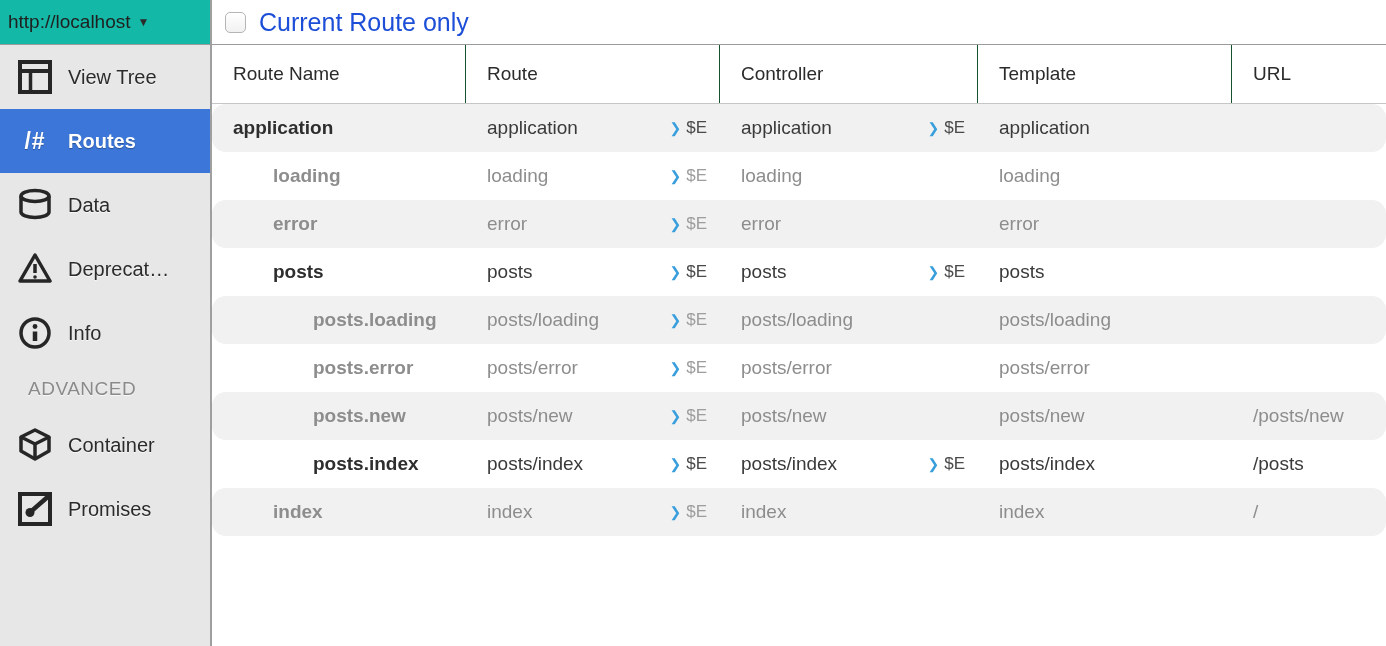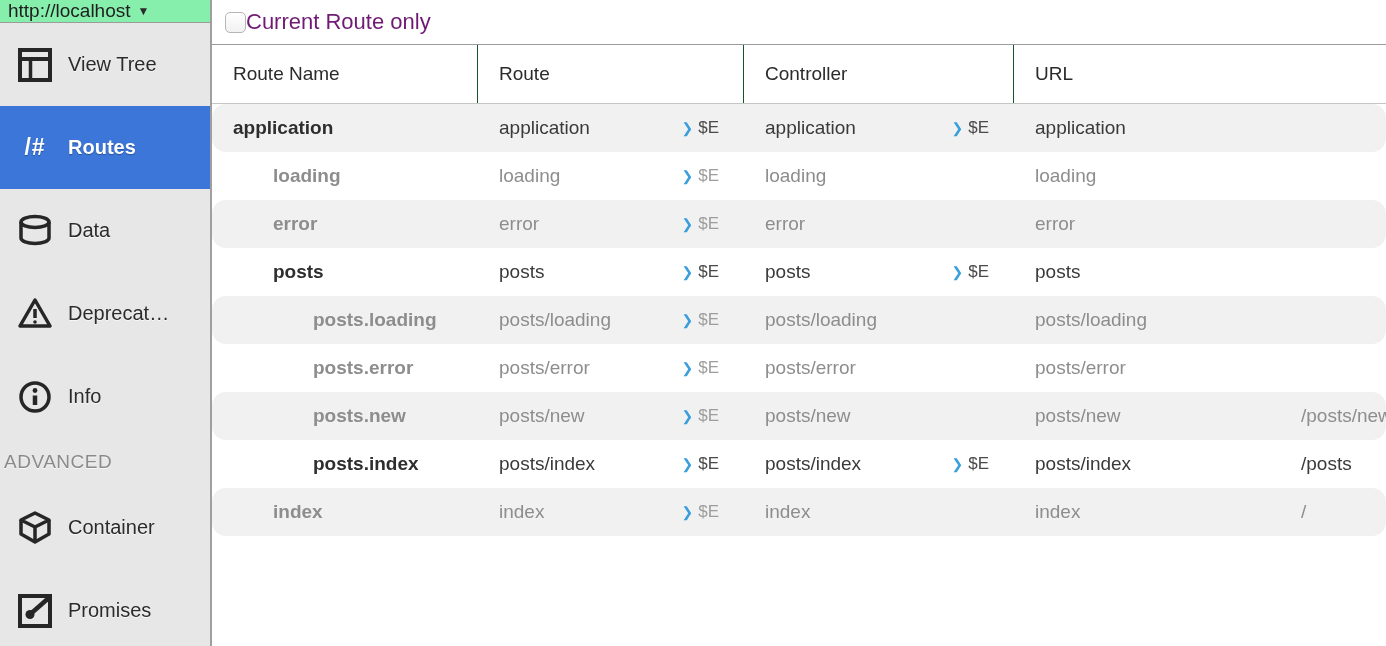--- a/index.html
+++ b/index.html
@@ -7,59 +7,59 @@
   body { font-family: "Liberation Sans", "DejaVu Sans", sans-serif; }
 
   .app { display: flex; width: 1386px; height: 646px; }
 
   
   .sidebar {
     width: 212px; flex: 0 0 212px; background: #e7e7e7;
     border-right: 2px solid #9f9f9f; display: flex; flex-direction: column;
   }
   .url-bar {
-    height: 45px; background: #86efac; border-bottom: 1px solid #9b9b9b;
+    height: 45px; background: #14b8a6; border-bottom: 1px solid #9b9b9b;
     display: flex; align-items: center; padding: 0 8px;
     font-size: 19px; color: #1f1f1f; cursor: pointer;
   }
   .url-bar .caret { font-size: 12px; margin-left: 7px; color: #2b2b2b; }
   .nav { flex: 1; display: flex; flex-direction: column; }
   .nav-item {
-    height: 83px; display: flex; align-items: center; padding-left: 16px;
+    height: 64px; display: flex; align-items: center; padding-left: 16px;
     font-size: 20px; color: #2b2b2b; cursor: pointer;
     text-shadow: 0 1px 0 rgba(255,255,255,0.7);
   }
   .nav-item .ico { width: 38px; height: 38px; margin-right: 14px; flex: 0 0 38px;
     display: flex; align-items: center; justify-content: center; }
   .nav-item.selected {
     background: #3b76d8; color: #fff; font-weight: bold;
     text-shadow: 0 1px 1px rgba(0,0,0,0.3);
   }
   .routes-glyph { font-size: 23px; font-weight: 600; color: #fff; letter-spacing: 1px; }
   .nav-section {
-    height: 48px; display: flex; align-items: center; padding-left: 4px;
+    height: 48px; display: flex; align-items: center; padding-left: 28px;
     font-size: 19px; color: #8a8a8a; letter-spacing: 0.5px;
     text-shadow: 0 1px 0 rgba(255,255,255,0.7);
   }
   svg.icon { stroke: #262626; fill: none; stroke-width: 3.5; }
 
   
   .main { flex: 1; display: flex; flex-direction: column; min-width: 0; }
   .toolbar {
     height: 45px; background: #fff; border-bottom: 1px solid #9b9b9b;
     display: flex; align-items: center; padding-left: 13px;
   }
   .toolbar input[type="checkbox"] {
     appearance: none; -webkit-appearance: none;
     width: 21px; height: 21px; border: 1px solid #b5b5b5; border-radius: 5px;
     background: linear-gradient(#ffffff, #f1f1f1); cursor: pointer;
   }
-  .toolbar label { font-size: 22px; color: #701a75; cursor: pointer; }
-
-  .grid-cols { display: grid; grid-template-columns: 253px 254px 258px 254px 1fr; gap: 12px; }
+  .toolbar label { margin-left: 13px; font-size: 25px; color: #1d4ed8; cursor: pointer; }
+
+  .grid-cols { display: grid; grid-template-columns: 253px 254px 258px 254px 1fr; }
   .thead { height: 59px; border-bottom: 1px solid #c6c6c6; background: #fff; }
   .th {
     display: flex; align-items: center; padding-left: 21px;
     font-size: 19px; color: #2b2b2b; border-left: 1px solid #14532d;
   }
   .th:first-child { border-left: none; }
 
   .row { height: 48px; border-radius: 14px; }
   .row.odd  { background: #f1f1f1; }
   .row.even { background: #ffffff; }
@@ -173,20 +173,21 @@
 
     <div class="toolbar">
       <input type="checkbox" id="current-route-only" style="">
       <label for="current-route-only">Current Route only</label>
     </div>
 
     <div class="thead grid-cols">
       <div class="th">Route Name</div>
       <div class="th">Route</div>
       <div class="th">Controller</div>
+      <div class="th">Template</div>
       <div class="th">URL</div>
     </div>
 
     <div class="tbody">
         <div class="row grid-cols odd active">
     <div class="cell" style="padding-left: 21px;">
       <span class="route-name">application</span>
     </div>
     <div class="cell split">
       <span class="val">application</span>

